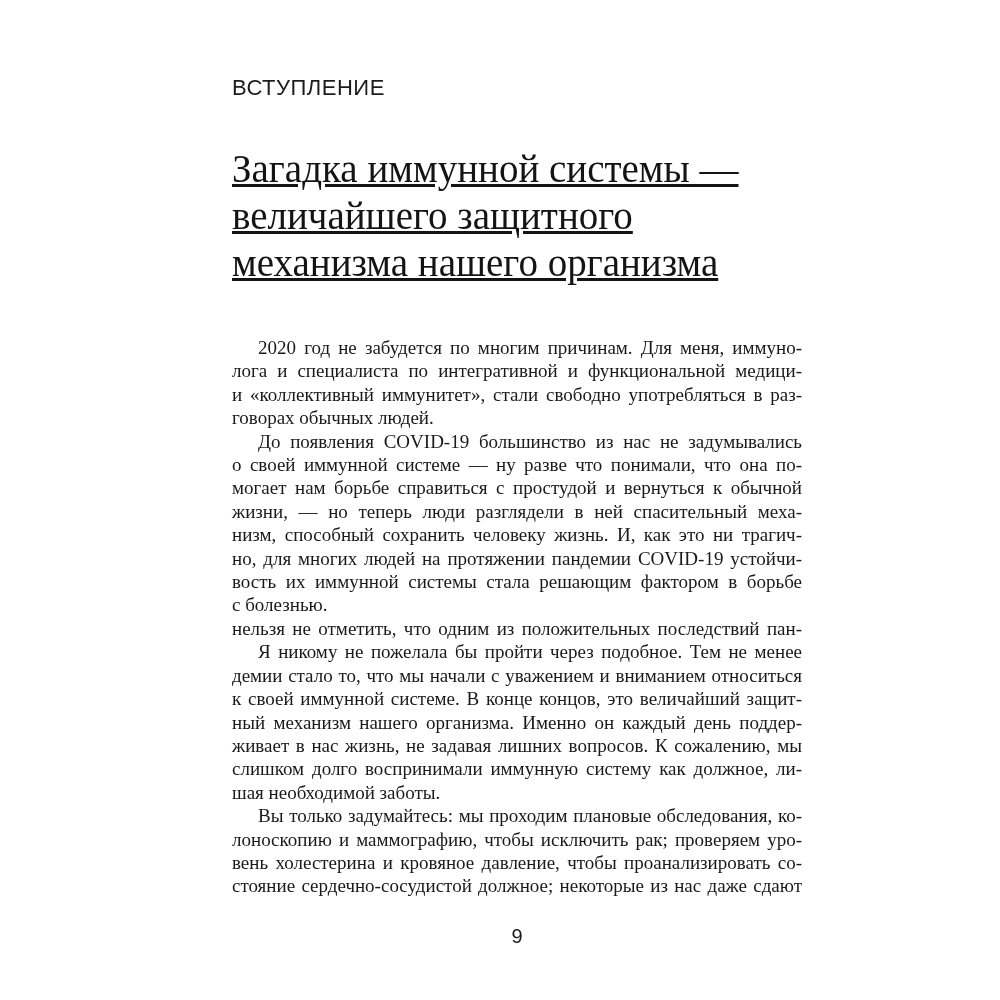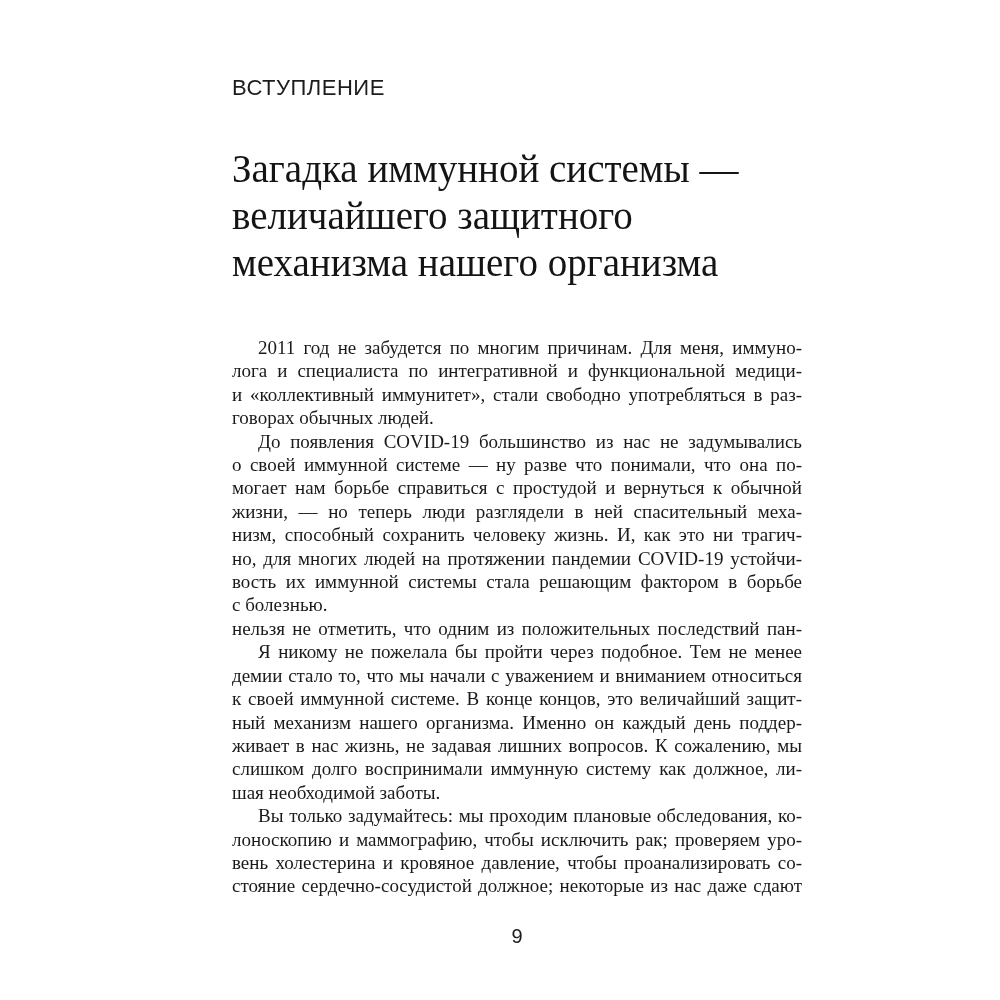--- a/index.html
+++ b/index.html
@@ -32,20 +32,21 @@
     font-weight: 400;
   }
 
   .title {
     margin-top: 44px;
     font-family: "Liberation Serif", "DejaVu Serif", serif;
     font-weight: 400;
     font-size: 39px;
     line-height: 47px;
     color: #141414;
+    text-decoration: underline;
   }
   .title .title-line { display: block; }
 
   .body-text {
     margin-top: 50px;
     font-size: 19px;
     line-height: 23.4px;
     color: #1a1a1a;
   }
 
@@ -77,21 +78,21 @@
     <div class="kicker">ВСТУПЛЕНИЕ</div>
 
     <h1 class="title">
       <span class="title-line">Загадка иммунной системы —</span>
       <span class="title-line">величайшего защитного</span>
       <span class="title-line">механизма нашего организма</span>
     </h1>
 
     <div class="body-text">
         <div class="para">
-          <div class="line first">2011 год не забудется по многим причинам. Для меня, иммуно-</div>
+          <div class="line first">2020 год не забудется по многим причинам. Для меня, иммуно-</div>
           <div class="line">лога и специалиста по интегративной и функциональной медици-</div>
           <div class="line">и «коллективный иммунитет», стали свободно употребляться в раз-</div>
           <div class="line last">говорах обычных людей.</div>
         </div>
         <div class="para">
           <div class="line first">До появления COVID-19 большинство из нас не задумывались</div>
           <div class="line">о своей иммунной системе — ну разве что понимали, что она по-</div>
           <div class="line">могает нам борьбе справиться с простудой и вернуться к обычной</div>
           <div class="line">жизни, — но теперь люди разглядели в ней спасительный меха-</div>
           <div class="line">низм, способный сохранить человеку жизнь. И, как это ни трагич-</div>

